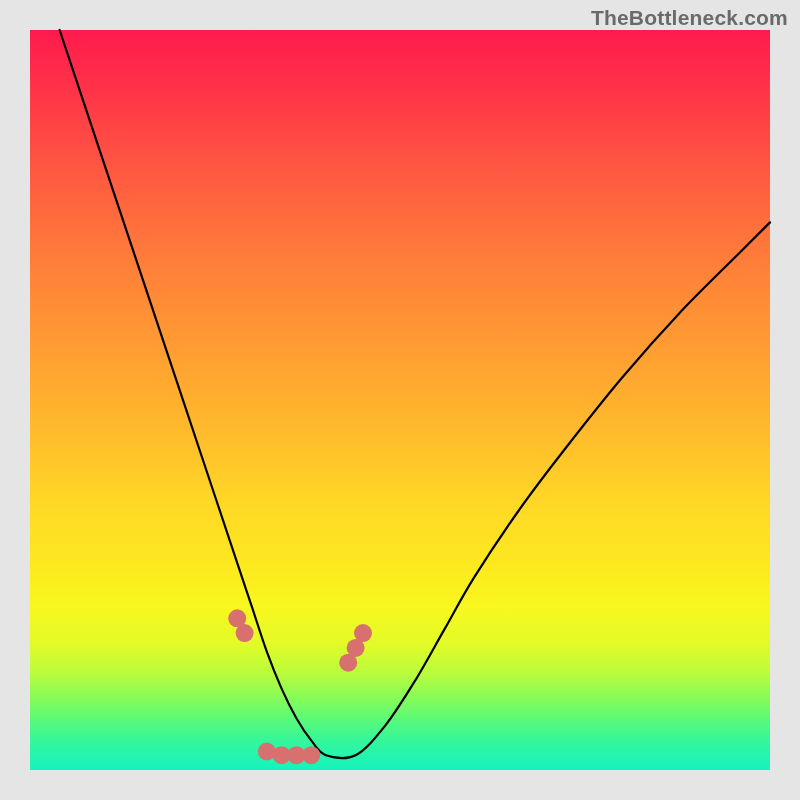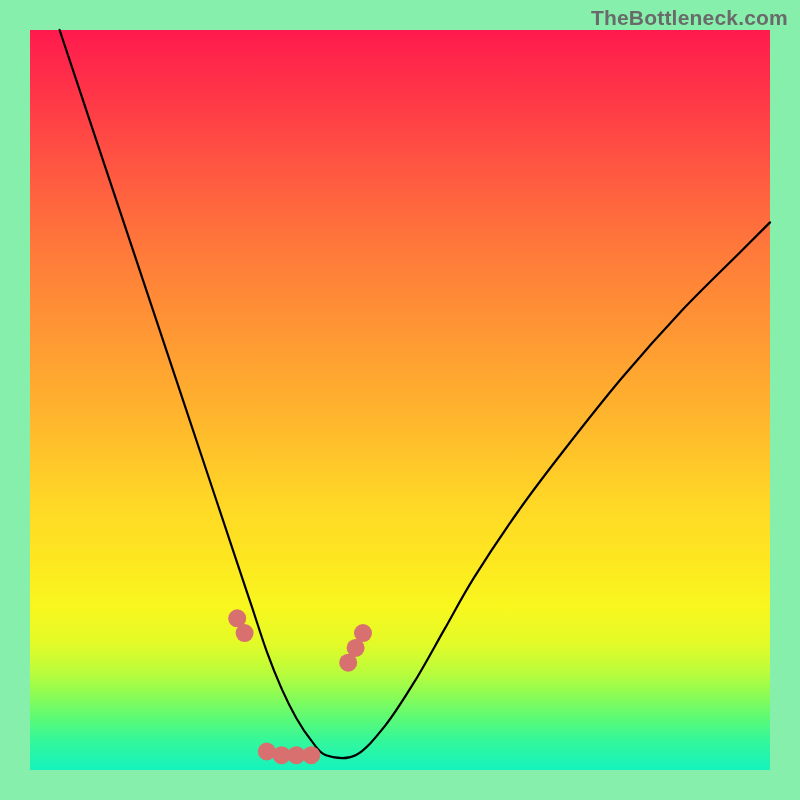--- a/index.html
+++ b/index.html
@@ -1,21 +1,21 @@
 <!DOCTYPE html>
 <html><head>
 <meta charset="utf-8">
 <style>
   * { margin: 0; padding: 0; box-sizing: border-box; }
   html, body { width: 800px; height: 800px; overflow: hidden; background: #000; }
   .frame {
     position: relative;
     width: 800px;
     height: 800px;
-    background: #86efac;
+    background: #e5e5e5;
   }
   .plot-area {
     position: absolute;
     left: 30px;
     top: 30px;
     width: 740px;
     height: 740px;
     background: linear-gradient(to bottom,
       #ff1a4d 0%,
       #ff3348 8%,

